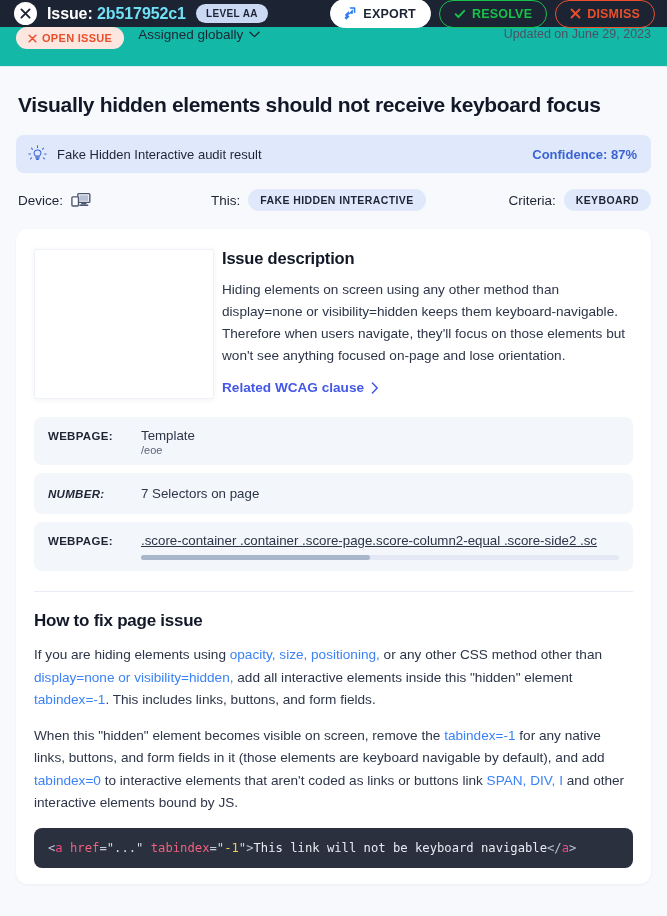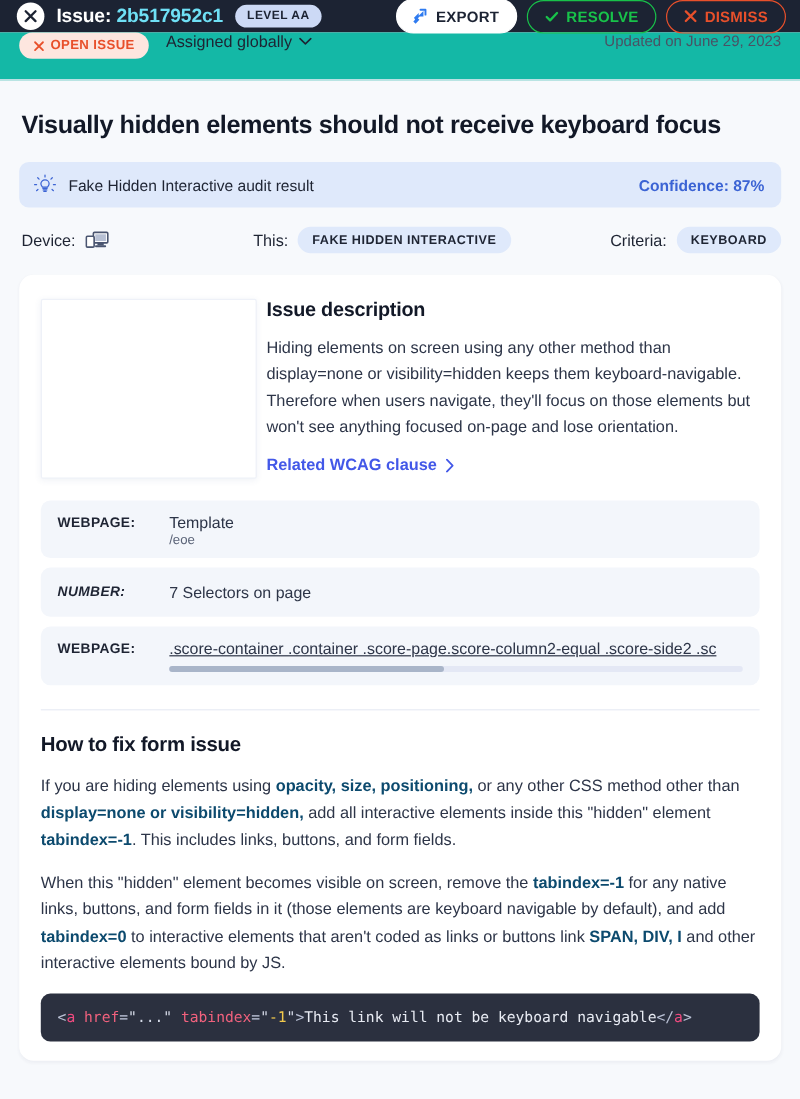--- a/index.html
+++ b/index.html
@@ -315,21 +315,21 @@
     letter-spacing: -0.25px;
     margin: 19px 0 13px 0;
   }
 
   .fix-p {
     font-size: 13.6px;
     line-height: 1.66;
     color: #2d3548;
     margin-bottom: 13px;
   }
-  .fix-p b { color: #0c4a6e; font-weight: bold; }
+  .fix-p b { color: #3b82f6; font-weight: normal; }
 
   
   .code-block {
     background: #2b303f;
     border-radius: 8px;
     padding: 12px 14px;
     margin-top: 4px;
     font-family: "DejaVu Sans Mono", monospace;
     font-size: 12.2px;
     line-height: 1.35;
@@ -494,21 +494,21 @@
           <div class="scrollbar">
             <div class="scrollbar-thumb"></div>
           </div>
         </div>
       </div>
 
     </div>
 
     <hr class="divider">
 
-    <h2 class="fix-heading">How to fix form issue</h2>
+    <h2 class="fix-heading">How to fix page issue</h2>
 
     <p class="fix-p"><span>If you are hiding elements using </span><b>opacity, size, positioning,</b><span> or any other CSS method other than </span><b>display=none or visibility=hidden,</b><span> add all interactive elements inside this "hidden" element </span><b>tabindex=-1</b><span>. This includes links, buttons, and form fields.</span></p>
 
     <p class="fix-p"><span>When this "hidden" element becomes visible on screen, remove the </span><b>tabindex=-1</b><span> for any native links, buttons, and form fields in it (those elements are keyboard navigable by default), and add </span><b>tabindex=0</b><span> to interactive elements that aren't coded as links or buttons link </span><b>SPAN, DIV, I</b><span> and other interactive elements bound by JS.</span></p>
 
     <div class="code-block"><span class="tok-punct">&lt;</span><span class="tok-tag">a</span><span class="tok-str"> </span><span class="tok-attr">href</span><span class="tok-eq">=</span><span class="tok-str">"..."</span><span class="tok-str"> </span><span class="tok-attr">tabindex</span><span class="tok-eq">=</span><span class="tok-str">"</span><span class="tok-num">-1</span><span class="tok-str">"</span><span class="tok-punct">&gt;</span><span class="tok-text">This link will not be keyboard navigable</span><span class="tok-punct">&lt;/</span><span class="tok-tag">a</span><span class="tok-punct">&gt;</span></div>
 
   </div>
 </div>
 

